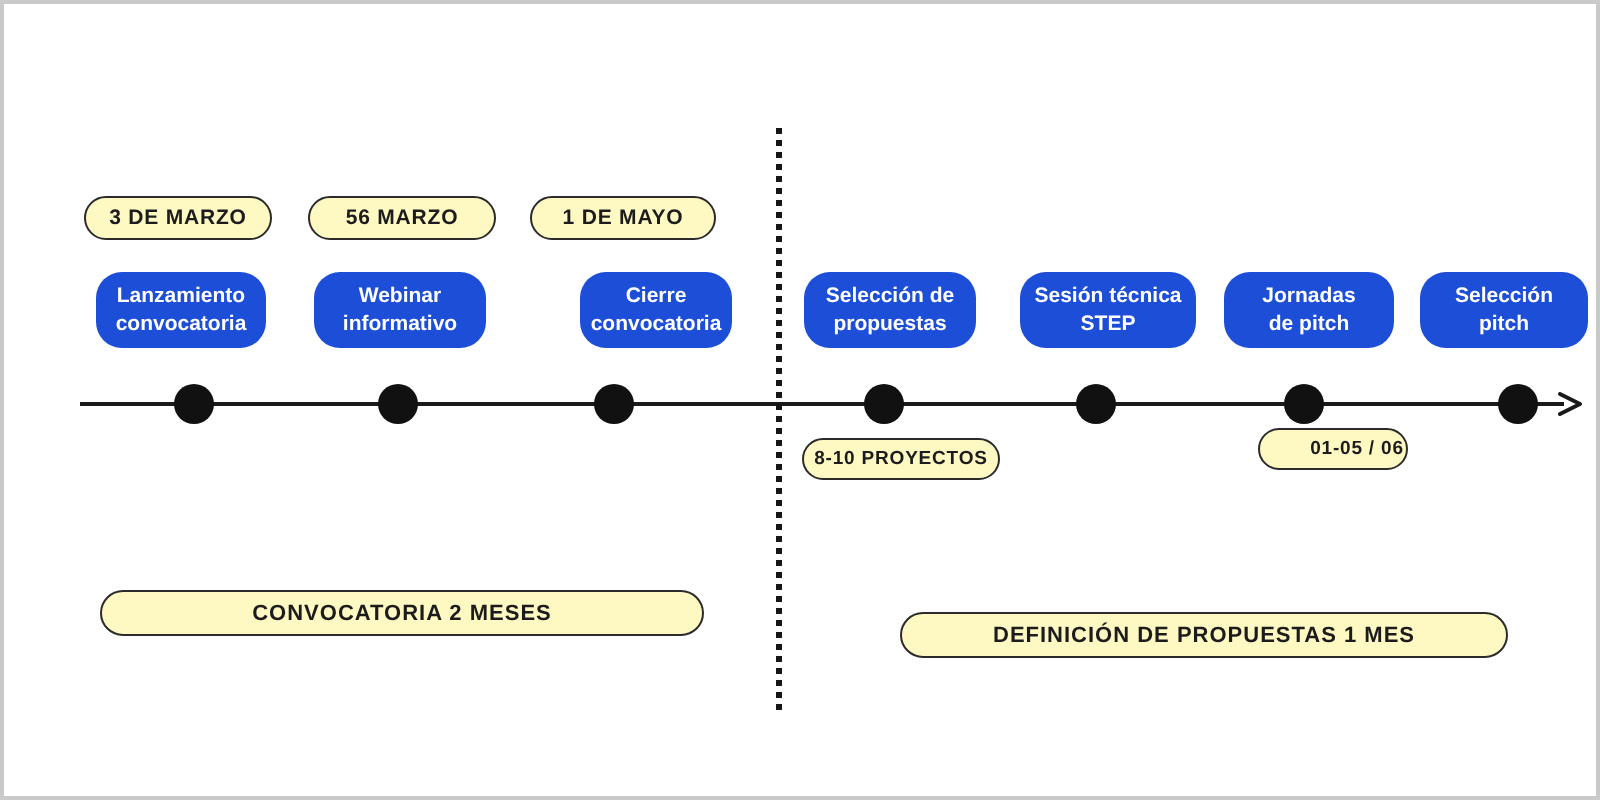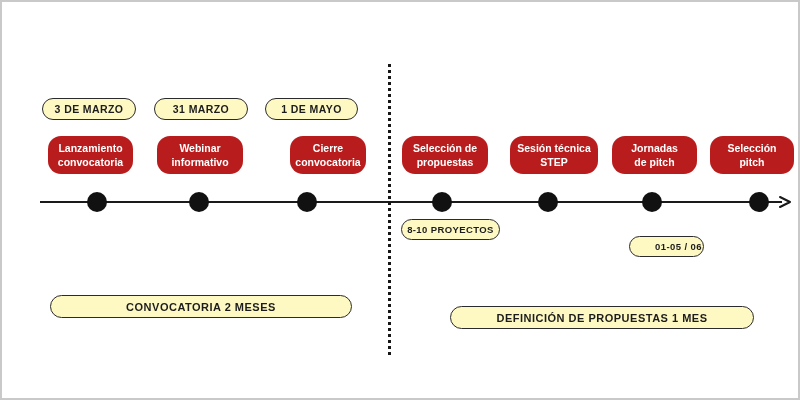--- a/index.html
+++ b/index.html
@@ -29,21 +29,21 @@
   }
   .date-pill { height: 22px; font-size: 10.5px; }
   .note-pill { height: 21px; font-size: 9.5px; }
   .phase-pill { height: 23px; font-size: 11px; letter-spacing: 0.5px; }
   
   .card {
     display: flex;
     align-items: center;
     justify-content: center;
     height: 38px;
-    background: #b91c1c;
+    background: #1d4ed8;
     border-radius: 13px;
     color: #ffffff;
     font-size: 10.5px;
     font-weight: 600;
     line-height: 1.35;
     text-align: center;
     white-space: pre;
   }
   
   .axis-line {
@@ -64,21 +64,21 @@
       transparent 3px, transparent 6px
     );
   }
 </style>
 </head>
 <body>
 
 <div class="frame">
 
   <div class="abs pill date-pill" style="left:40px; top:96px; width:94px;">3 DE MARZO</div>
-  <div class="abs pill date-pill" style="left:152px; top:96px; width:94px;">31 MARZO</div>
+  <div class="abs pill date-pill" style="left:152px; top:96px; width:94px;">56 MARZO</div>
   <div class="abs pill date-pill" style="left:263px; top:96px; width:93px;">1 DE MAYO</div>
 
   <div class="abs card" style="left:46px;  top:134px; width:85px;">Lanzamiento
 convocatoria</div>
   <div class="abs card" style="left:155px; top:134px; width:86px;">Webinar
 informativo</div>
   <div class="abs card" style="left:262px; top:134px; width:76px;margin-left:26px;">Cierre
 convocatoria</div>
   <div class="abs card" style="left:400px; top:134px; width:86px;">Selección de
 propuestas</div>
@@ -98,18 +98,18 @@
   <div class="abs dot" style="left:187px; top:190px;"></div>
   <div class="abs dot" style="left:295px; top:190px;"></div>
   <div class="abs dot" style="left:430px; top:190px;"></div>
   <div class="abs dot" style="left:536px; top:190px;"></div>
   <div class="abs dot" style="left:640px; top:190px;"></div>
   <div class="abs dot" style="left:747px; top:190px;"></div>
 
   <div class="abs divider" style="left:386px; top:62px; height:292px;"></div>
 
   <div class="abs pill note-pill" style="left:399px; top:217px; width:99px;">8-10 PROYECTOS</div>
-  <div class="abs pill note-pill" style="left:627px; top:234px; width:75px;padding-left:24px;">01-05 / 06</div>
+  <div class="abs pill note-pill" style="left:627px; top:212px; width:75px;padding-left:24px;">01-05 / 06</div>
 
   <div class="abs pill phase-pill" style="left:48px; top:293px; width:302px;">CONVOCATORIA 2 MESES</div>
   <div class="abs pill phase-pill" style="left:448px; top:292px; width:304px;margin-top:12px;">DEFINICIÓN DE PROPUESTAS 1 MES</div>
 
 </div>
 
 </body></html>

